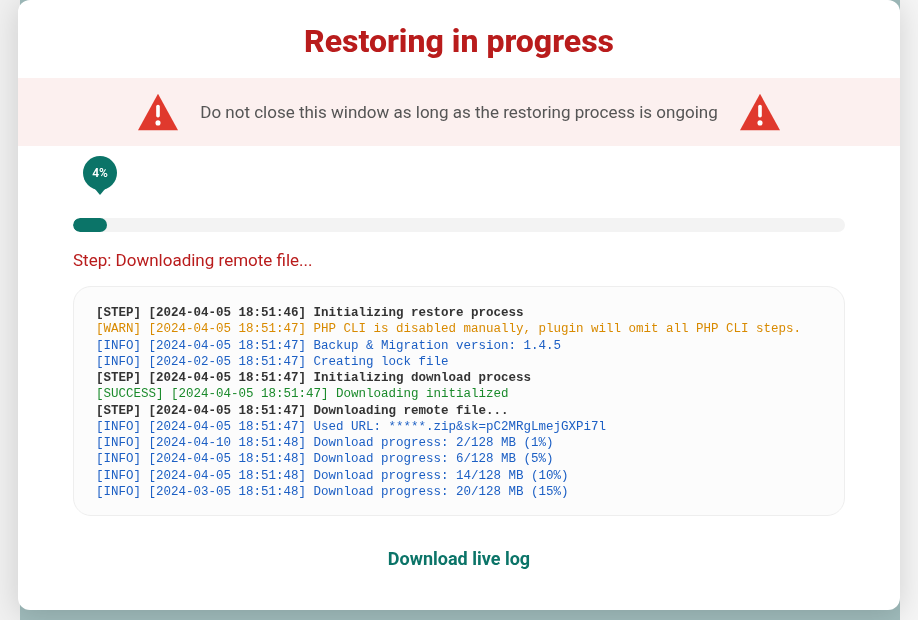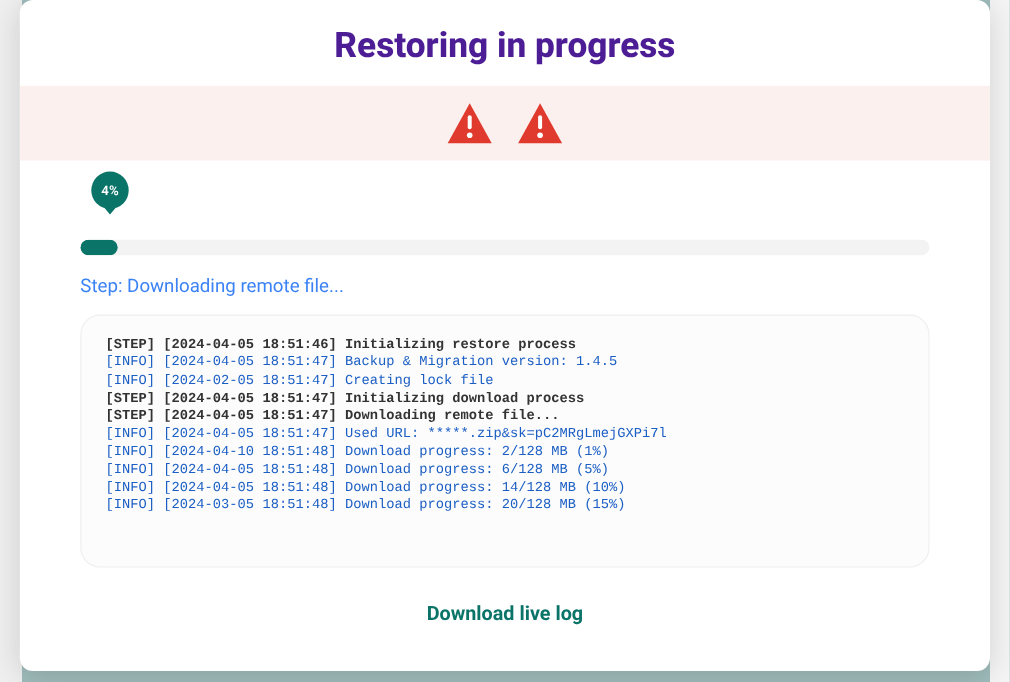--- a/index.html
+++ b/index.html
@@ -37,21 +37,21 @@
     bottom: 10px;
     background: #ffffff;
     border-radius: 12px;
     box-shadow: 0 4px 30px rgba(0,0,0,0.15);
     overflow: hidden;
   }
   .title {
     text-align: center;
     font-size: 32px;
     font-weight: 800;
-    color: #4c1d95;
+    color: #b91c1c;
     padding: 22px 0 18px 0;
   }
   .warning-banner {
     background: #fcf0ef;
     display: flex;
     align-items: center;
     justify-content: center;
     gap: 20px;
     padding: 14px 60px;
   }
@@ -105,21 +105,21 @@
   .progress-fill {
     background: #0b7468;
     height: 100%;
     border-radius: 8px;
     width: 4%;
     min-width: 34px;
   }
   .step-line {
     padding: 18px 55px 10px 55px;
     font-size: 17px;
-    color: #3b82f6;
+    color: #b91c1c;
   }
   .log-box {
     margin: 6px 55px 0 55px;
     border: 1px solid #eee;
     background: #fcfcfc;
     border-radius: 18px;
     padding: 18px 22px;
     font-family: Menlo, Consolas, "Courier New", monospace;
     font-size: 12.5px;
     line-height: 1.3;
@@ -156,20 +156,21 @@
   <h1 class="title">Restoring in progress</h1>
 
   <div class="warning-banner">
     <span class="warn-icon">
       <svg width="44" height="40" viewBox="0 0 24 22">
         <path d="M12 1 L23 21 L1 21 Z" fill="#e0392d"></path>
         <rect x="11" y="7" width="2" height="7" rx="1" fill="#fff"></rect>
         <circle cx="12" cy="17" r="1.4" fill="#fff"></circle>
       </svg>
     </span>
+    <span class="msg">Do not close this window as long as the restoring process is ongoing</span>
     <span class="warn-icon">
       <svg width="44" height="40" viewBox="0 0 24 22">
         <path d="M12 1 L23 21 L1 21 Z" fill="#e0392d"></path>
         <rect x="11" y="7" width="2" height="7" rx="1" fill="#fff"></rect>
         <circle cx="12" cy="17" r="1.4" fill="#fff"></circle>
       </svg>
     </span>
   </div>
 
   <div class="progress-area">
@@ -182,23 +183,25 @@
       <div class="progress-fill"></div>
     </div>
   </div>
 
   <div class="step-line">
     <span>Step: </span><span>Downloading remote file...</span>
   </div>
 
   <div class="log-box" id="log-box">
       <div class="log-line lv-STEP">[STEP] [2024-04-05 18:51:46] Initializing restore process</div>
+      <div class="log-line lv-WARN">[WARN] [2024-04-05 18:51:47] PHP CLI is disabled manually, plugin will omit all PHP CLI steps.</div>
       <div class="log-line lv-INFO">[INFO] [2024-04-05 18:51:47] Backup &amp; Migration version: 1.4.5</div>
       <div class="log-line lv-INFO">[INFO] [2024-02-05 18:51:47] Creating lock file</div>
       <div class="log-line lv-STEP">[STEP] [2024-04-05 18:51:47] Initializing download process</div>
+      <div class="log-line lv-SUCCESS">[SUCCESS] [2024-04-05 18:51:47] Downloading initialized</div>
       <div class="log-line lv-STEP">[STEP] [2024-04-05 18:51:47] Downloading remote file...</div>
       <div class="log-line lv-INFO">[INFO] [2024-04-05 18:51:47] Used URL: *****.zip&amp;sk=pC2MRgLmejGXPi7l</div>
       <div class="log-line lv-INFO">[INFO] [2024-04-10 18:51:48] Download progress: 2/128 MB (1%)</div>
       <div class="log-line lv-INFO">[INFO] [2024-04-05 18:51:48] Download progress: 6/128 MB (5%)</div>
       <div class="log-line lv-INFO">[INFO] [2024-04-05 18:51:48] Download progress: 14/128 MB (10%)</div>
       <div class="log-line lv-INFO">[INFO] [2024-03-05 18:51:48] Download progress: 20/128 MB (15%)</div>
     </div>
 
   <div class="download-link-row">
     <a class="download-link">Download live log</a>

